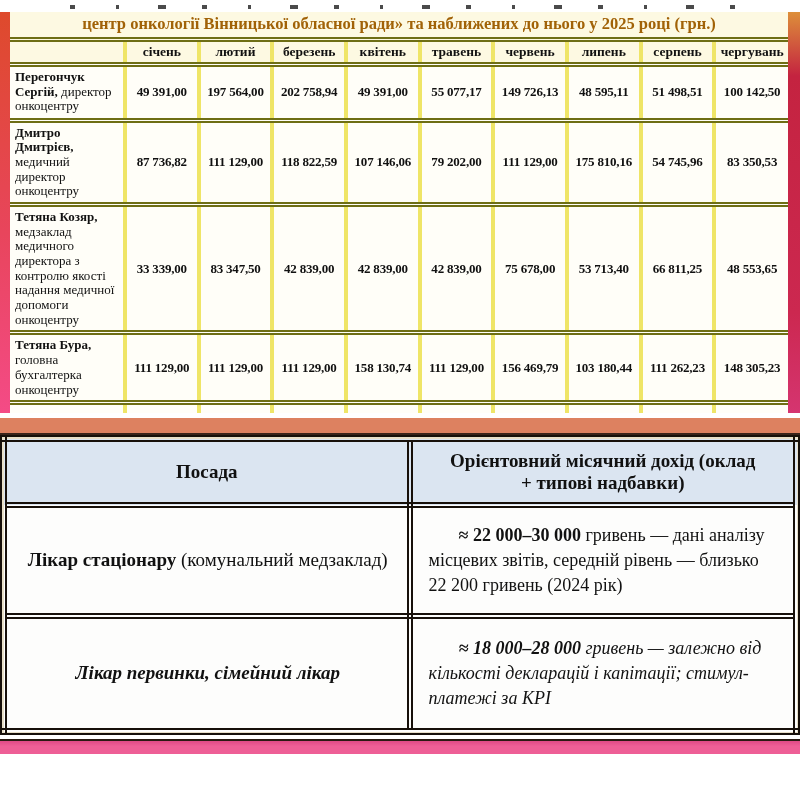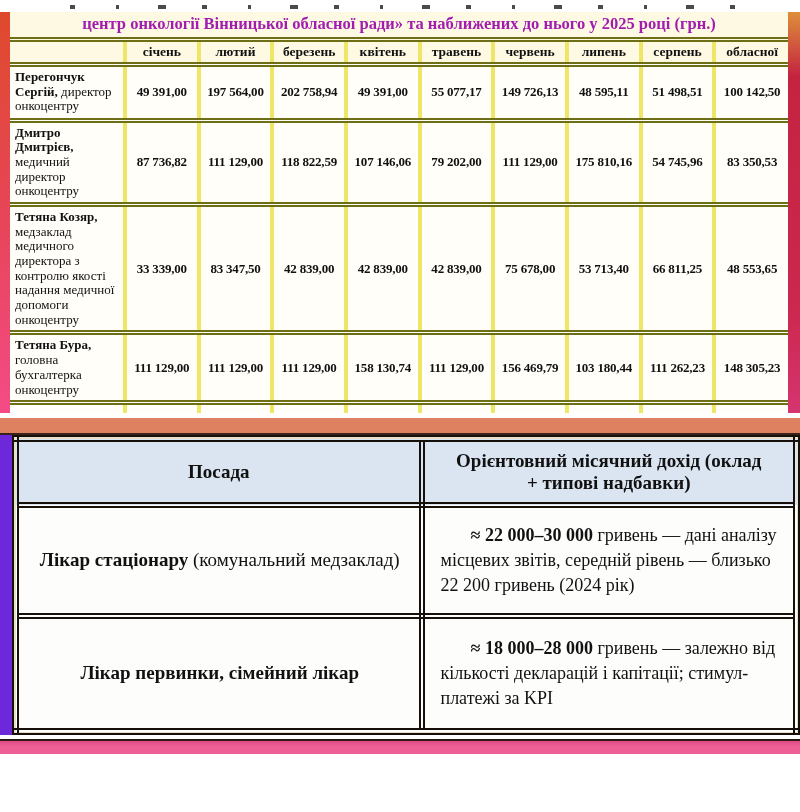--- a/index.html
+++ b/index.html
@@ -20,21 +20,21 @@
     opacity: .85;
   }
   
   .t1-region { display: flex; height: 401px; overflow: hidden; }
   .t1-leftbar { width: 10px; background: linear-gradient(180deg, #de4a2c 0%, #e8455c 55%, #f44b86 100%); }
   .t1-rightbar { width: 12px; background: linear-gradient(180deg, #dd8f3a 0%, #c42340 16%, #cc2850 75%, #d53570 100%); }
   .t1-main { flex: 1; background: #fdf9e2; display: flex; flex-direction: column; }
   .t1-title {
     background: #fdf9e2; text-align: center; font-weight: bold;
     font-size: 16.5px; padding: 2px 4px 3px;
-    border-bottom: 5px double #6e6e14; color: #a21caf;
+    border-bottom: 5px double #6e6e14; color: #a16207;
   }
   table.t1 {
     width: 100%; border-collapse: collapse; table-layout: fixed;
     background: #f3edb0;
   }
   table.t1 th, table.t1 td { background-clip: padding-box; }
   table.t1 th {
     background: #fdf9e2; font-weight: bold; font-size: 13.5px;
     text-align: center; height: 22px;
     border-bottom: 5px double #6e6e14;
@@ -57,21 +57,21 @@
   }
   tr.r1 td { height: 56px; }
   tr.r2 td { height: 57px; }
   tr.r3 td { height: 123px; }
   tr.r4 td { height: 62px; }
   tr.r5 td { height: 57px; }
   
   .sep-white { height: 5px; background: #fff; }
   .sep-orange { height: 17px; background: #dd8160; border-bottom: 2px solid #38231a; }
   
-  .t2-wrap { height: 300px; overflow: hidden; background: #6d28d9; padding-left: 12px; }
+  .t2-wrap { height: 300px; overflow: hidden; background: #15803d; }
   table.t2 {
     width: 100%; height: 100%; border-collapse: collapse; table-layout: fixed;
     background: #e8dfc8;
     border: 7px double #17100a;
   }
   table.t2 th, table.t2 td {
     background-clip: padding-box;
     border: 6px double #17100a;
     color: #111;
   }
@@ -82,21 +82,21 @@
   }
   table.t2 td { background: #fdfdfc; vertical-align: middle; }
   td.pos-cell { font-size: 19px; padding: 6px 10px 6px 12px; text-align: center; }
   td.pos-cell b { font-weight: bold; }
   td.inc-cell {
     font-size: 18px; line-height: 1.38; padding: 8px 14px 8px 16px;
     text-align: left; text-indent: 30px;
   }
   td.inc-cell b { font-weight: bold; }
   tr.t2r1 td { height: 98px; margin-top: 44px; }
-  tr.t2r2 td { height: 102px; }
+  tr.t2r2 td { height: 102px; font-style: italic; }
   tr.t2r3 td { height: 72px; }
   
   .bottom-gap { height: 4px; background: #fff; }
   .bottom-line { height: 2px; background: #2a1a12; }
   .bottom-pink { height: 13px; background: linear-gradient(180deg, #e04a86 0%, #ee5f96 40%, #ee5f96 100%); }
 </style>
 </head>
 <body>
 
 <div class="top-strip">
@@ -124,21 +124,21 @@
           <tr>
         <th class="first"></th>
         <th>січень</th>
         <th>лютий</th>
         <th>березень</th>
         <th>квітень</th>
         <th>травень</th>
         <th>червень</th>
         <th>липень</th>
         <th>серпень</th>
-        <th>обласної</th>
+        <th>чергувань</th>
       </tr>
       <tr class="r1">
         <td class="name-cell"><b>Перегончук Сергій,</b><span> директор онкоцентру</span></td>
         <td class="val-cell">49 391,00</td>
         <td class="val-cell">197 564,00</td>
         <td class="val-cell">202 758,94</td>
         <td class="val-cell">49 391,00</td>
         <td class="val-cell">55 077,17</td>
         <td class="val-cell">149 726,13</td>
         <td class="val-cell">48 595,11</td>

